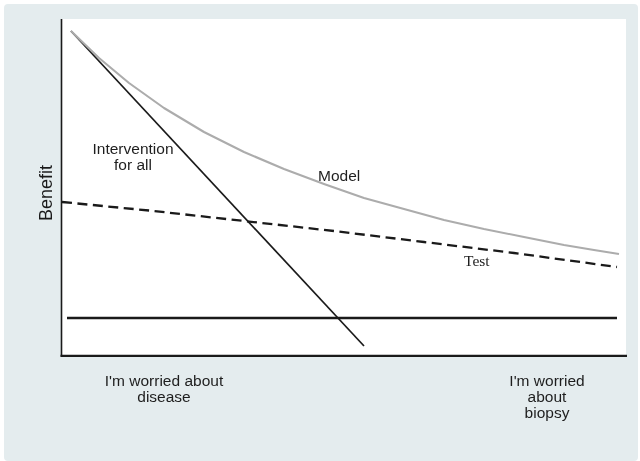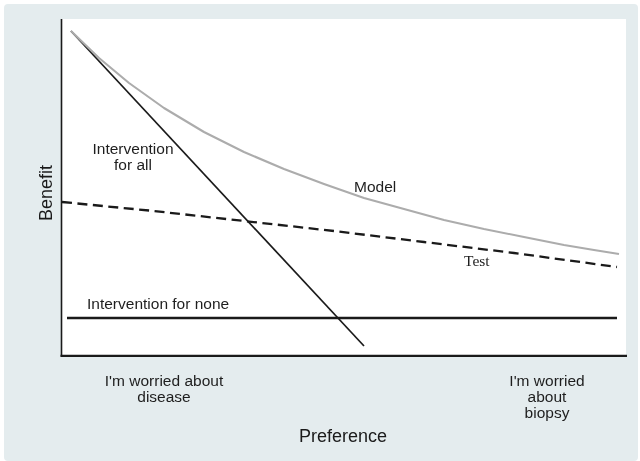--- a/index.html
+++ b/index.html
@@ -61,21 +61,21 @@
     left: 42px;
     top: 189px;
     transform: translate(-50%, -50%) rotate(-90deg);
   }
   .lbl-preference {
     left: 339px;
     top: 432px;
     transform: translate(-50%, -50%);
   }
   .lbl-all    { left: 129px; top: 137px; }
-  .lbl-model  { left: 314px; top: 175px; margin-left: 36px; }
+  .lbl-model  { left: 314px; top: 164px; }
   .lbl-test   { left: 460px; top: 249px; font-family: Liberation Serif, serif; }
   .lbl-none   { left: 83px;  top: 292px; }
   .tick-left  { left: 160px; top: 369px; }
   .tick-right { left: 543px; top: 369px; }
 </style>
 </head>
 <body>
 
 <div class="figure">
   <div class="panel">
@@ -93,25 +93,23 @@
       <line x1="56.5" y1="351.8" x2="623" y2="351.8" stroke="#1a1a1a" stroke-width="2.2"></line>
     </svg>
 
     <div class="lbl multiline lbl-all">Intervention
 for all</div>
 
     <div class="lbl lbl-model">Model</div>
 
     <div class="lbl lbl-test">Test</div>
 
-    <div class="lbl lbl-none">Intervention for none</div>
 
     <div class="lbl axis-title lbl-benefit">Benefit</div>
 
-    <div class="lbl axis-title lbl-preference">Preference</div>
 
     <div class="lbl multiline tick-left">I'm worried about
 disease</div>
 
     <div class="lbl multiline tick-right">I'm worried about
 biopsy</div>
 
   </div>
 </div>
 

